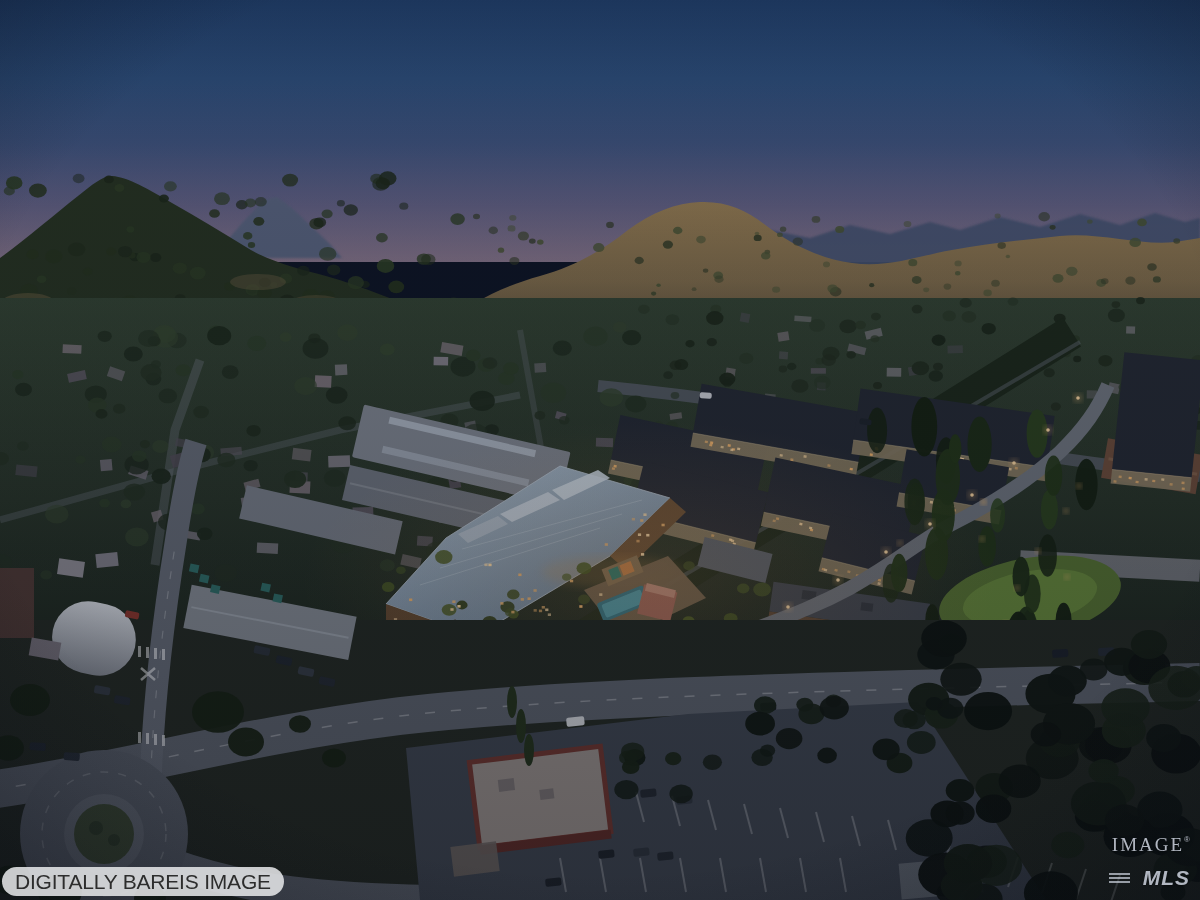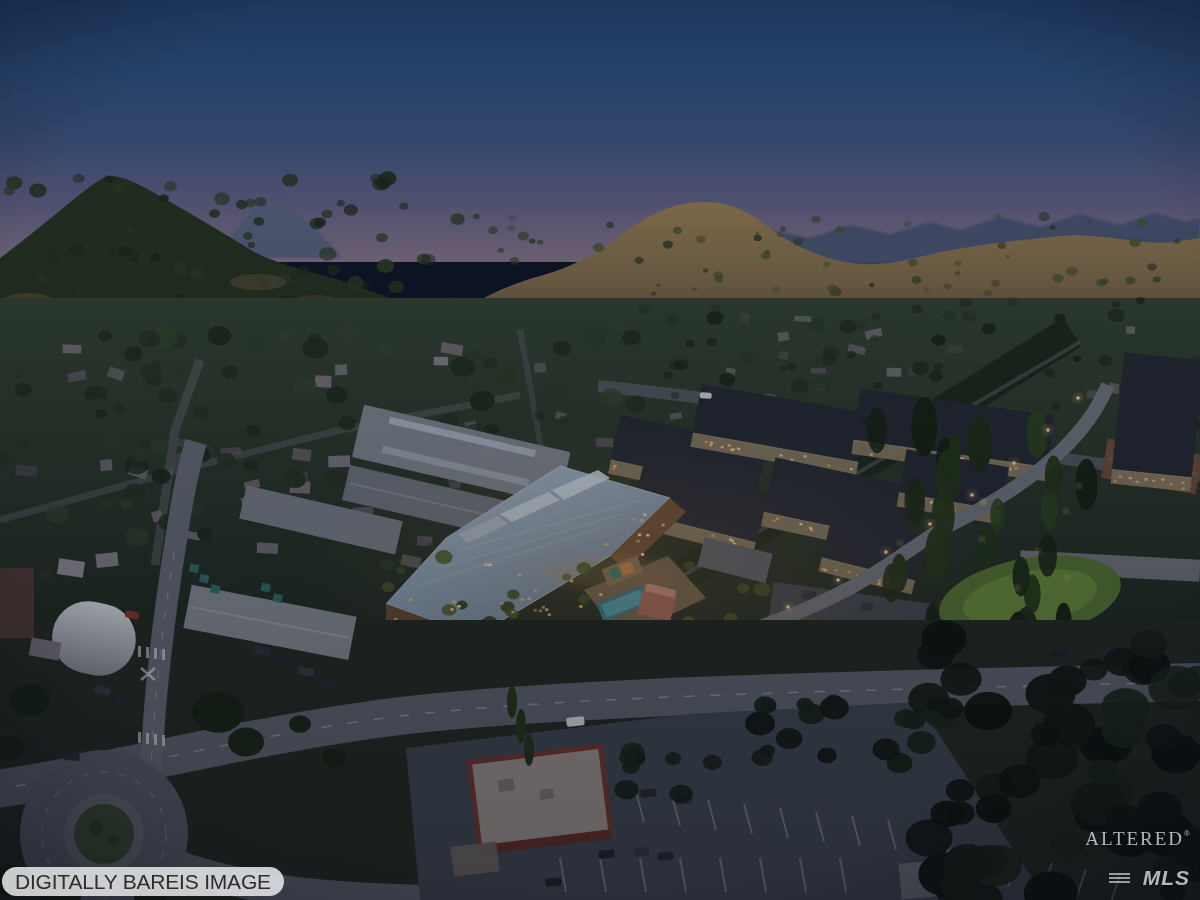--- a/index.html
+++ b/index.html
@@ -9,21 +9,21 @@
   
   .badge{position:absolute;left:2px;bottom:4px;height:29px;line-height:29px;
          padding:0 13px;border-radius:15px;background:rgba(228,229,231,.88);
          color:#2d2d2d;font-size:21px;letter-spacing:-.2px;white-space:nowrap;
          font-family:"Liberation Sans",sans-serif;}
   
   .wm{position:absolute;right:10px;bottom:12px;text-align:right;
       color:rgba(207,213,225,.85);text-shadow:0 1px 2px rgba(0,0,0,.35);}
   .wm-brand{font-family:"Liberation Serif",serif;font-size:19px;letter-spacing:2px;line-height:1;}
   .wm-sup{font-size:8px;vertical-align:9px;letter-spacing:0;}
-  .wm-row{display:flex;align-items:center;justify-content:flex-end;gap:13px;margin-top:18px;text-align:right;}
+  .wm-row{display:flex;align-items:center;justify-content:flex-end;gap:13px;margin-top:12px;text-align:right;}
   .wm-lines{display:inline-flex;flex-direction:column;gap:2px;width:21px;}
   .wm-lines i{display:block;height:2px;background:rgba(207,213,225,.7);}
   .wm-mls{font-family:"Liberation Sans",sans-serif;font-weight:bold;font-style:italic;
           font-size:21px;letter-spacing:1px;line-height:1;}
 </style>
 </head>
 <body>
 
 <div class="stage">
 
@@ -1121,21 +1121,21 @@
 
   <g>
     <rect x="0" y="0" width="1200" height="900" fill="url(#duskG)"></rect>
     <rect x="0" y="0" width="1200" height="900" fill="url(#vigG)"></rect>
   </g>
 </svg>
 
 <div class="badge">DIGITALLY BAREIS IMAGE</div>
 
 <div class="wm">
-  <div><span class="wm-brand">ALTERED</span><span class="wm-sup">®</span></div>
+  <div><span class="wm-brand">IMAGE</span><span class="wm-sup">®</span></div>
   <div class="wm-row">
     <span class="wm-lines">
           <i></i>
           <i></i>
           <i></i>
         </span>
     <span class="wm-mls">MLS</span>
   </div>
 </div>
 

